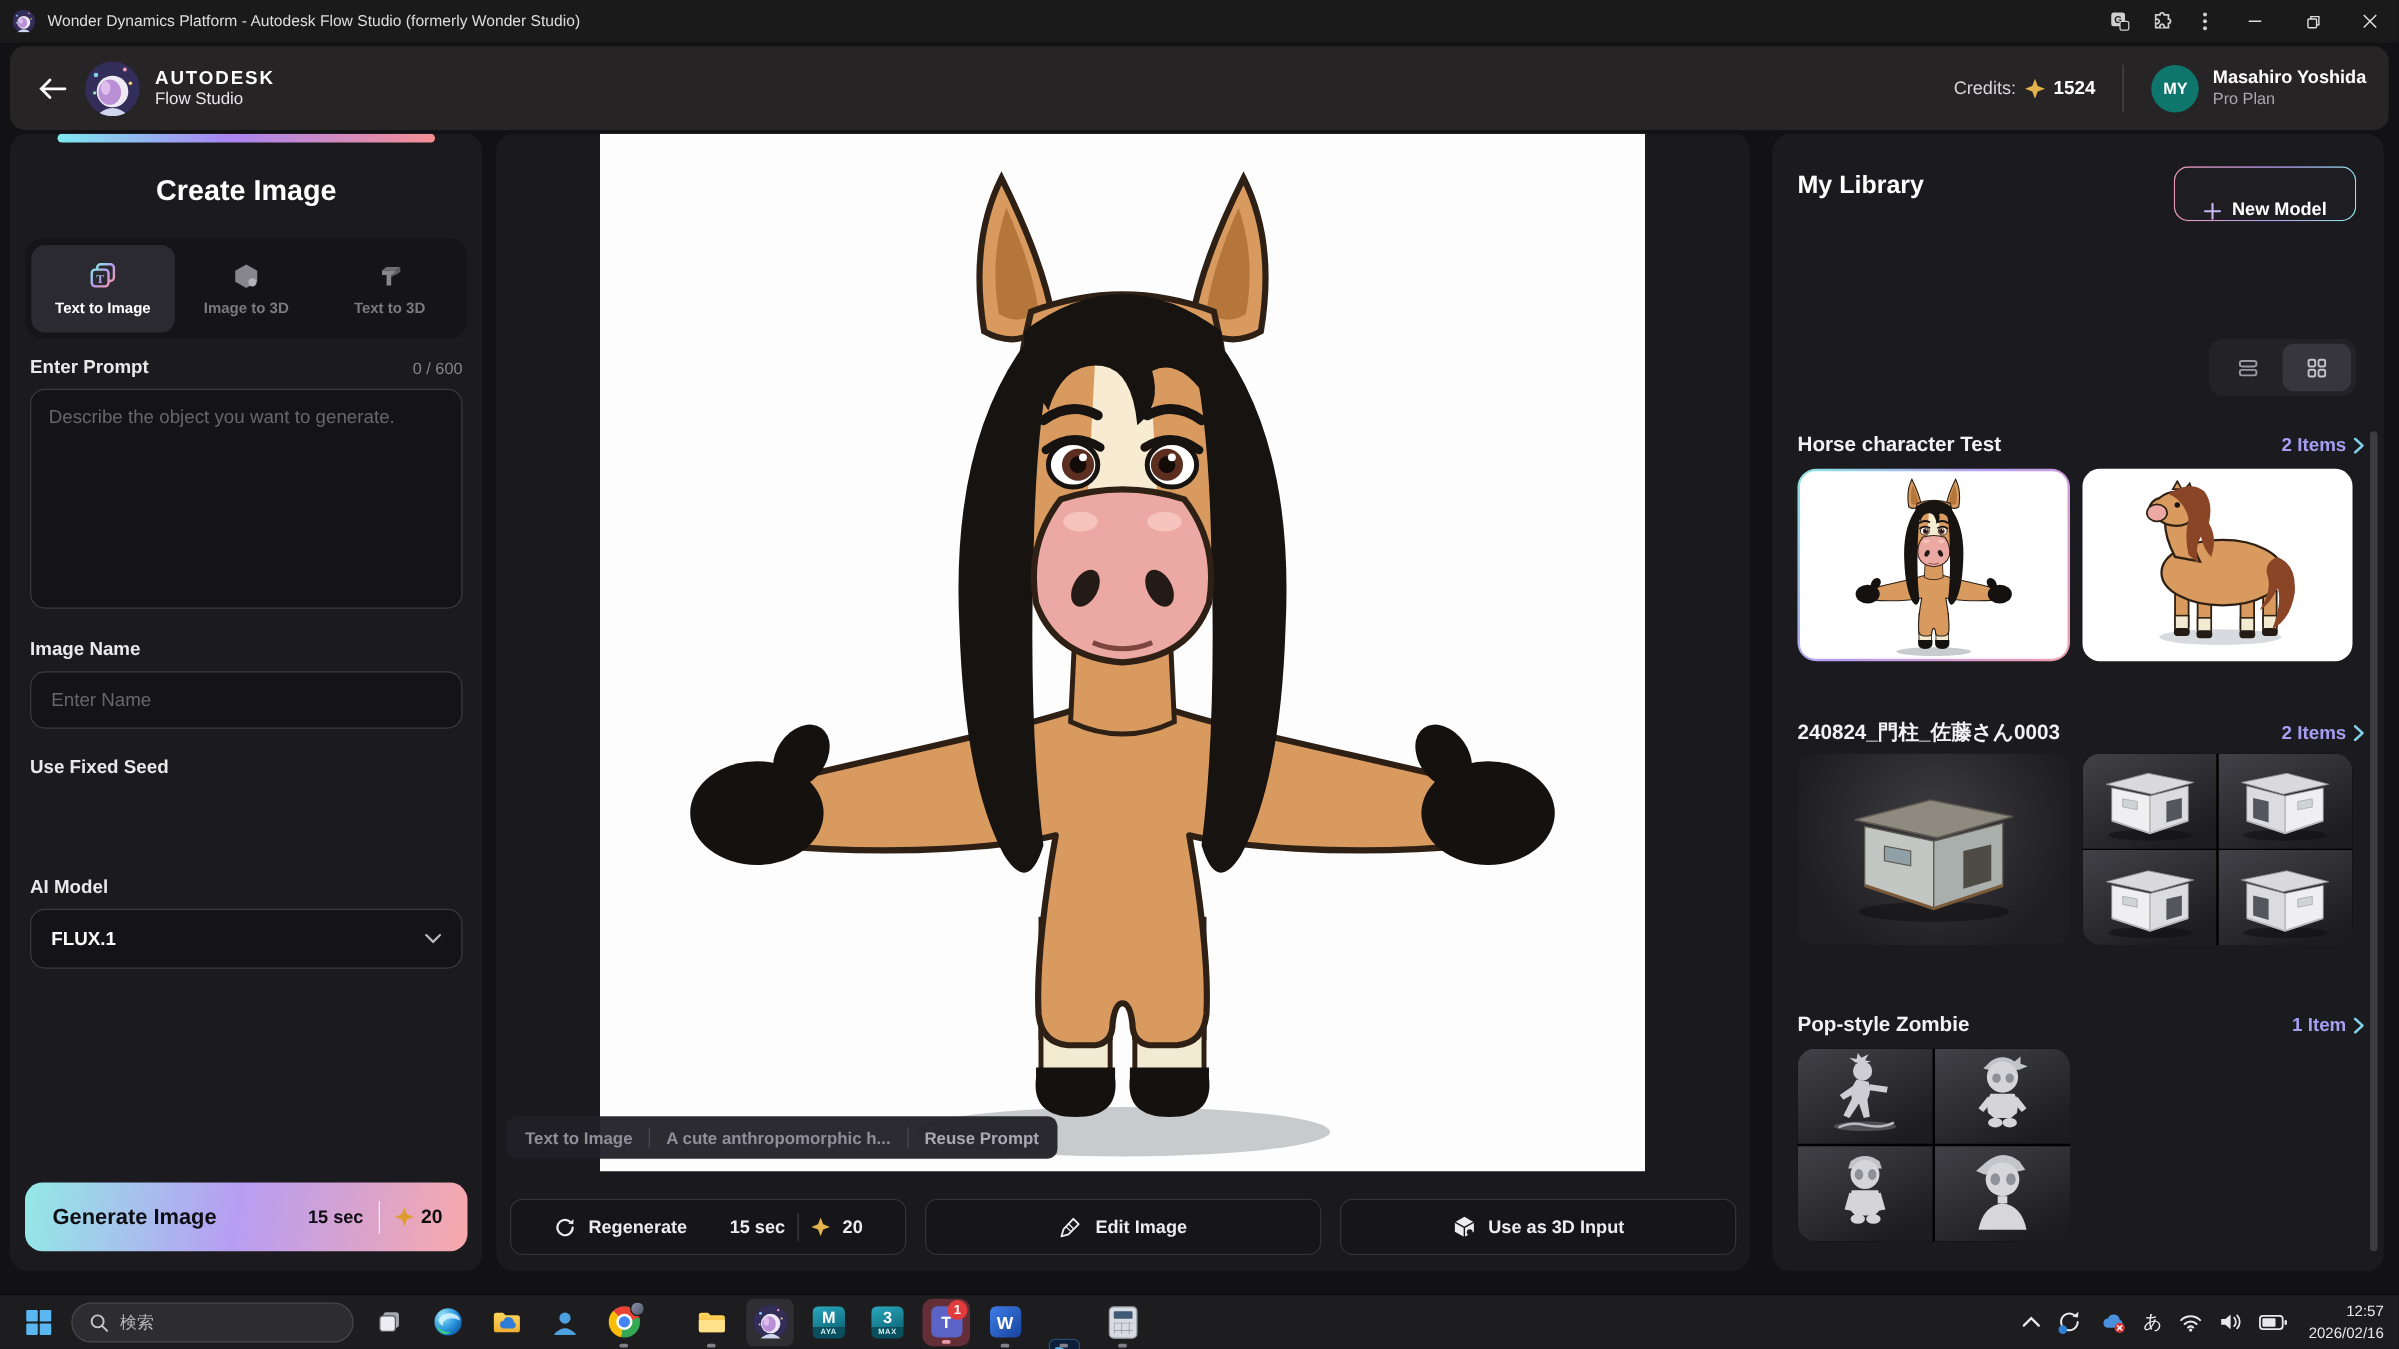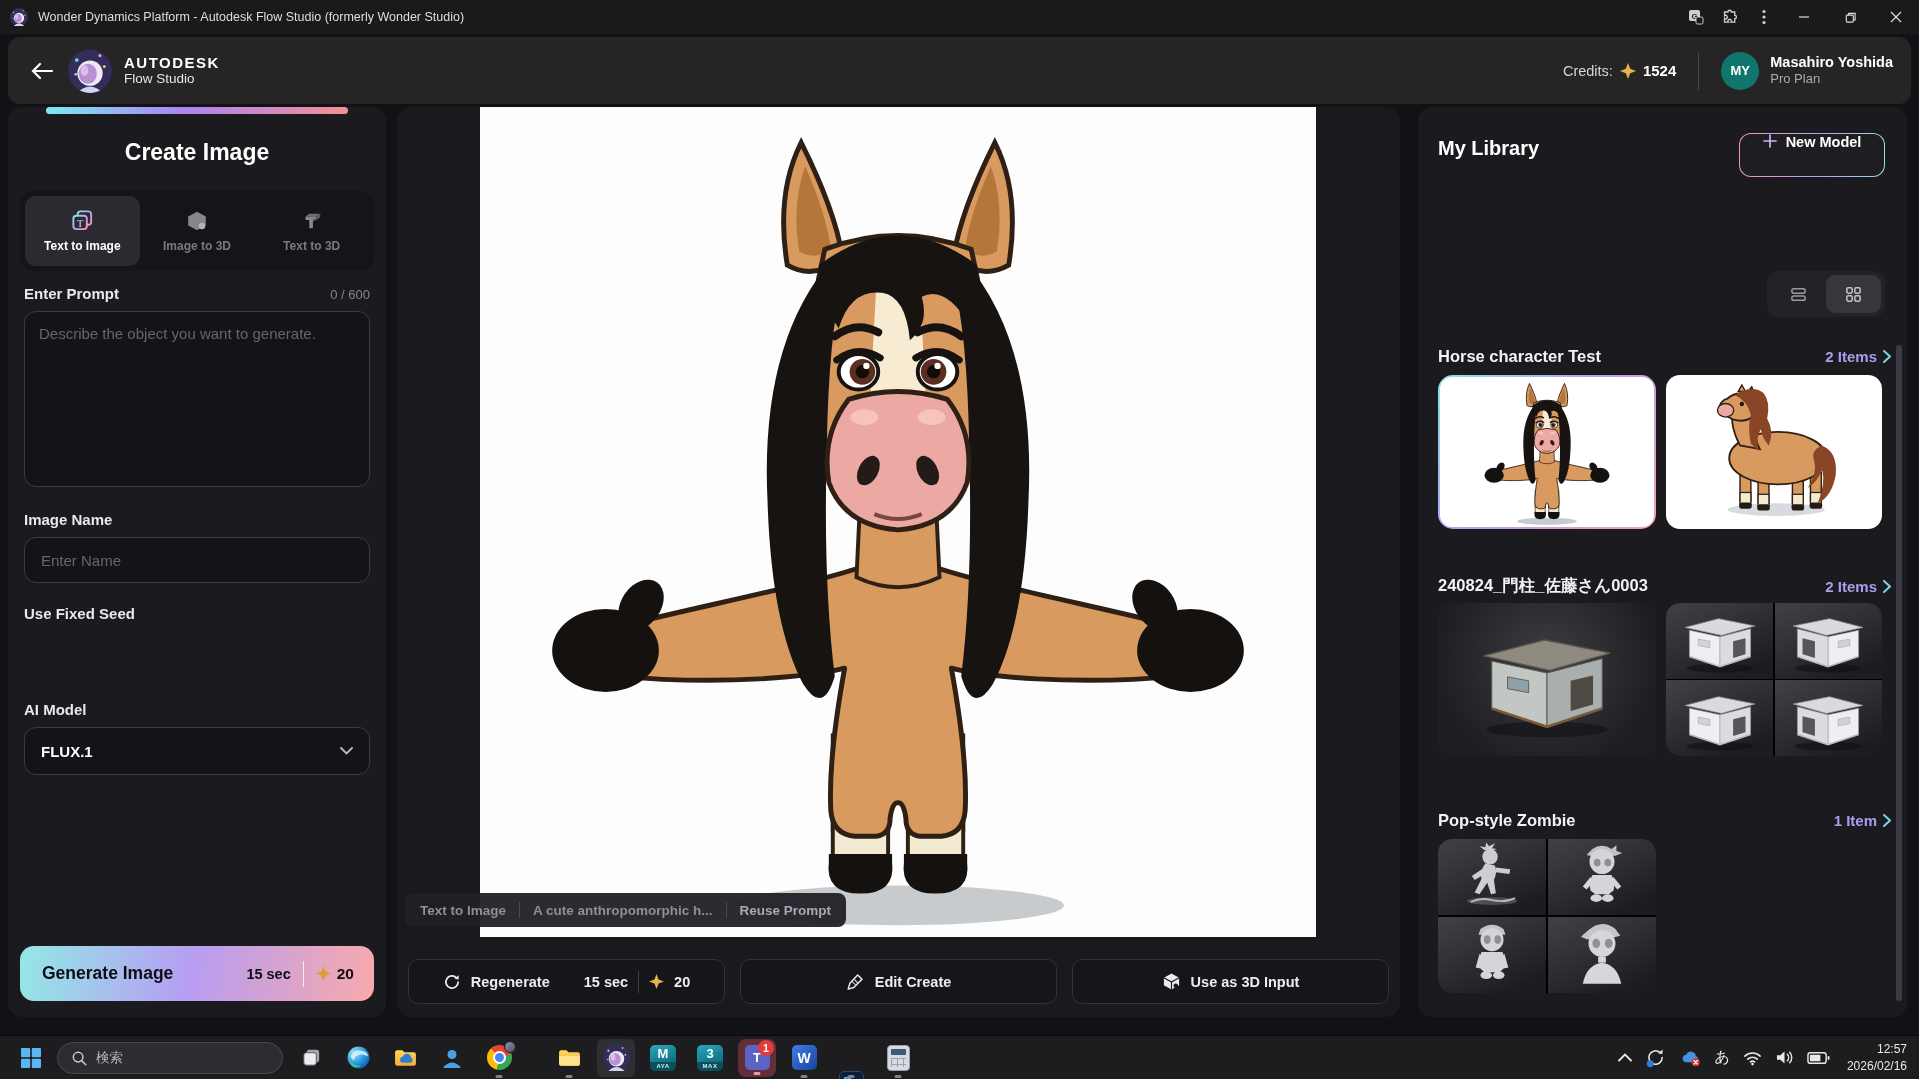--- a/index.html
+++ b/index.html
@@ -79,21 +79,21 @@
     display:flex; align-items:center; justify-content:center; gap:10px; font-size:14.5px; font-weight:600; cursor:pointer; }
   .vb-div { width:1px; height:22px; background:#3f3e44; }
   .gold { color:#e3b34c; }
 
   
   .lib-title { position:absolute; left:20px; top:30px; font-size:20px; font-weight:bold; color:#fff; }
   .new-model { position:absolute; right:22px; top:26px; width:146px; height:44px; border-radius:12px;
     border:1px solid transparent;
     background:linear-gradient(#1e1d22,#1e1d22) padding-box,
                linear-gradient(100deg,#f19ab4,#b79df2 55%,#8be5e4) border-box;
-    display:flex; align-items:flex-start; justify-content:center; gap:9px; color:#fff; font-size:14.5px; font-weight:600; cursor:pointer; }
+    display:flex; align-items:flex-end; justify-content:center; gap:9px; color:#fff; font-size:14.5px; font-weight:600; cursor:pointer; }
   .lib-search { position:absolute; left:20px; right:22px; top:106px; height:43px; padding:0 16px; width:447px; }
   .pills { position:absolute; left:20px; top:164px; display:flex; gap:12px; }
   .pill { height:46px; padding:0 19px; background:#121116; border:1px solid #3a393f; border-radius:12px;
     color:#fff; font-size:14.5px; font-weight:bold; display:flex; align-items:center; cursor:pointer; }
   .viewtoggle { position:absolute; right:22px; top:164px; width:118px; height:46px; background:#232226;
     border-radius:12px; display:flex; padding:4px; }
   .vt-seg { flex:1; display:flex; align-items:center; justify-content:center; border-radius:9px; cursor:pointer; }
   .vt-seg.active { background:#37363c; }
   .sec-head { position:absolute; left:20px; right:16px; display:flex; align-items:center; }
   .sec-name { font-size:16.5px; font-weight:600; color:#f2f2f4; }
@@ -530,21 +530,21 @@
       <span class="vb-div"></span>
       <svg width="15" height="15" class="gold">
           <use href="#ic-diamond"></use>
         </svg>
       <span>20</span>
     </div>
     <div class="vbtn">
       <svg width="19" height="19">
           <use href="#ic-pen"></use>
         </svg>
-      <span>Edit Create</span>
+      <span>Edit Image</span>
     </div>
     <div class="vbtn">
       <svg width="19" height="19" style="color:#ececef">
           <use href="#ic-cube"></use>
         </svg>
       <span>Use as 3D Input</span>
     </div>
   </div>
 </div>
 

